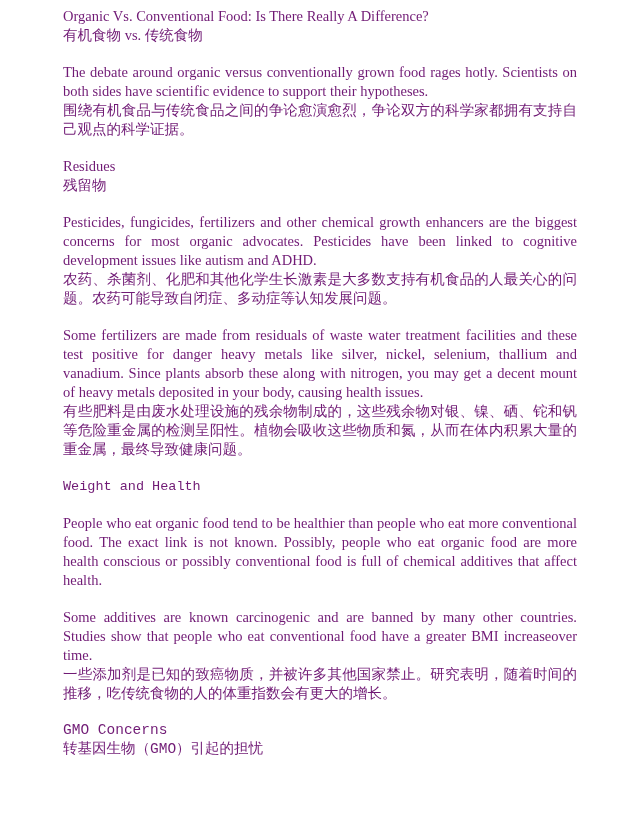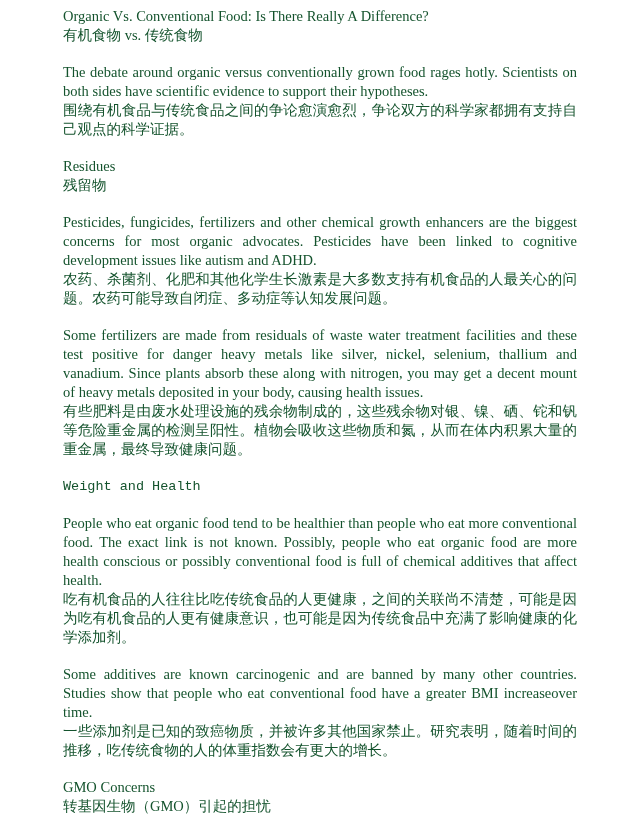--- a/index.html
+++ b/index.html
@@ -11,25 +11,25 @@
     overflow: hidden;
   }
   .page {
     box-sizing: border-box;
     width: 640px;
     height: 834px;
     padding: 7px 63px 0 63px;
     font-family: "Liberation Serif", "DejaVu Serif", serif;
     font-size: 14.5px;
     line-height: 19px;
-    color: #14532d;
+    color: #701a75;
     -webkit-font-smoothing: antialiased;
   }
   .block { margin: 0 0 18px 0; }
-  .block:last-child { margin-bottom: 9px; }
+  .block:last-child { margin-bottom: 9px; font-family: Liberation Mono, monospace; }
   .en, .zh {
     text-align: justify;
     text-justify: inter-word;
   }
   .heading .en, .heading .zh, .title .en, .title .zh {
     text-align: left;
   }
   .mono {
     font-family: Liberation Mono, monospace;
     font-size: 13.5px;
@@ -64,21 +64,20 @@
     <div class="en">Some fertilizers are made from residuals of waste water treatment facilities and these test positive for danger heavy metals like silver, nickel, selenium, thallium and vanadium. Since plants absorb these along with nitrogen, you may get a decent mount of heavy metals deposited in your body, causing health issues.</div>
     <div class="zh">有些肥料是由废水处理设施的残余物制成的，这些残余物对银、镍、硒、铊和钒等危险重金属的检测呈阳性。植物会吸收这些物质和氮，从而在体内积累大量的重金属，最终导致健康问题。</div>
   </div>
 
   <div class="block heading">
     <div class="en mono">Weight and Health</div>
   </div>
 
   <div class="block">
     <div class="en">People who eat organic food tend to be healthier than people who eat more conventional food. The exact link is not known. Possibly, people who eat organic food are more health conscious or possibly conventional food is full of chemical additives that affect health.</div>
-    <div class="zh">吃有机食品的人往往比吃传统食品的人更健康，之间的关联尚不清楚，可能是因为吃有机食品的人更有健康意识，也可能是因为传统食品中充满了影响健康的化学添加剂。</div>
   </div>
 
   <div class="block">
     <div class="en">Some additives are known carcinogenic and are banned by many other countries. Studies show that people who eat conventional food have a greater BMI increaseover time.</div>
     <div class="zh">一些添加剂是已知的致癌物质，并被许多其他国家禁止。研究表明，随着时间的推移，吃传统食物的人的体重指数会有更大的增长。</div>
   </div>
 
   <div class="block heading">
     <div class="en">GMO Concerns</div>
     <div class="zh">转基因生物（GMO）引起的担忧</div>

